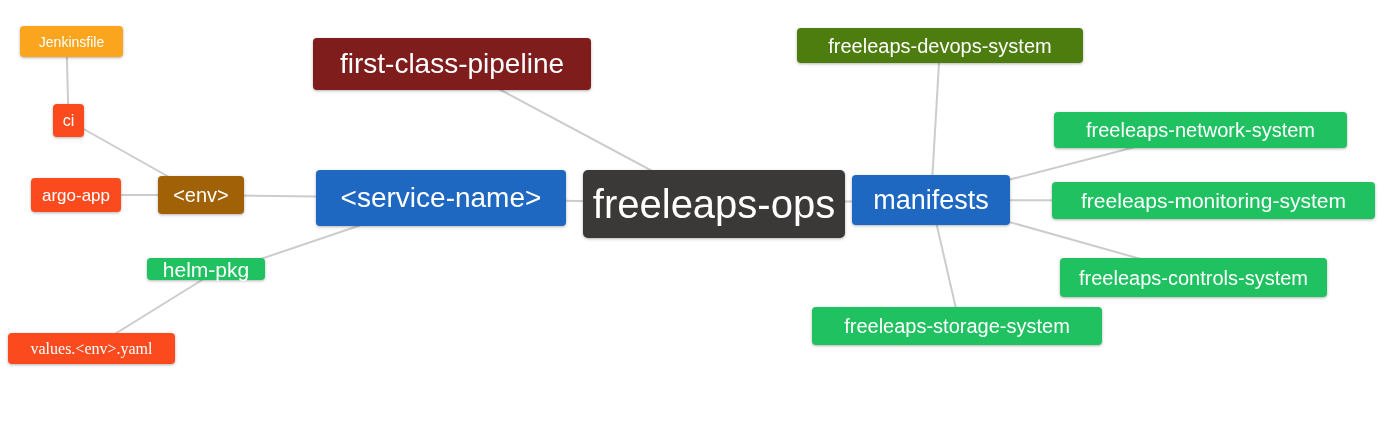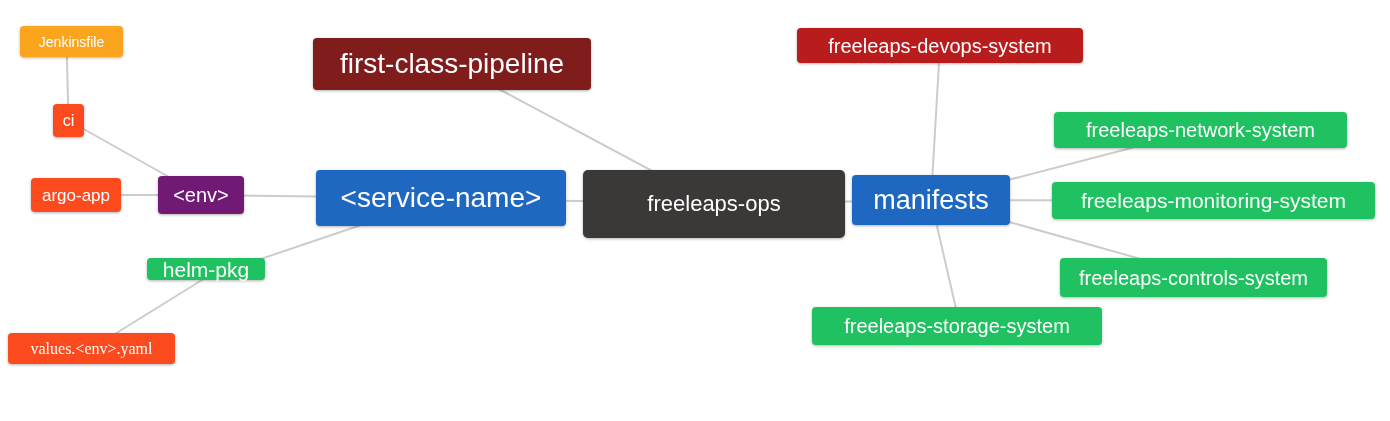--- a/index.html
+++ b/index.html
@@ -36,21 +36,21 @@
   }
   
   #n-jenkinsfile          { left: 20px;   top: 26px;  width: 103px;  height: 31px; font-size: 14px; }
   #n-ci                   { left: 53px;   top: 104px; width: 31px;  height: 33px; font-size: 16px; }
   #n-argo-app             { left: 31px;   top: 178px; width: 90px;  height: 34px; font-size: 17px; }
   #n-env                  { left: 158px;  top: 176px; width: 86px;  height: 38px; font-size: 20px; }
   #n-helm-pkg             { left: 147px;  top: 258px; width: 118px; height: 22px; font-size: 21px; }
   #n-values-env-yaml      { left: 8px;    top: 333px; width: 167px; height: 31px; font-size: 16px; font-family: Liberation Serif, serif; }
   #n-first-class-pipeline { left: 313px;  top: 38px;  width: 278px; height: 52px; font-size: 28px; }
   #n-service-name         { left: 316px;  top: 170px; width: 250px; height: 56px; font-size: 28px; }
-  #n-freeleaps-ops        { left: 583px;  top: 170px; width: 262px; height: 68px; font-size: 22px; border-radius: 5px; }
+  #n-freeleaps-ops        { left: 583px;  top: 170px; width: 262px; height: 68px; font-size: 40px; border-radius: 5px; }
   #n-manifests            { left: 852px;  top: 175px; width: 158px; height: 50px; font-size: 27px; }
   #n-devops-system        { left: 797px;  top: 28px;  width: 286px; height: 35px; font-size: 20px; }
   #n-network-system       { left: 1054px; top: 112px; width: 293px; height: 36px; font-size: 20px; }
   #n-monitoring-system    { left: 1052px; top: 182px; width: 323px; height: 37px; font-size: 21px; }
   #n-controls-system      { left: 1060px; top: 258px; width: 267px; height: 39px; font-size: 20px; }
   #n-storage-system       { left: 812px;  top: 307px; width: 290px; height: 38px; font-size: 20px; }
 </style>
 </head>
 <body>
 
@@ -68,25 +68,25 @@
       <line x1="931" y1="200" x2="940" y2="45.5" stroke="#cccccc" stroke-width="2"></line>
       <line x1="931" y1="200" x2="1200.5" y2="130" stroke="#cccccc" stroke-width="2"></line>
       <line x1="931" y1="200" x2="1213.5" y2="200.5" stroke="#cccccc" stroke-width="2"></line>
       <line x1="931" y1="200" x2="1206.5" y2="277.5" stroke="#cccccc" stroke-width="2"></line>
       <line x1="931" y1="200" x2="960" y2="326" stroke="#cccccc" stroke-width="2"></line>
     </svg>
 
   <div class="node" id="n-jenkinsfile" style="background: rgb(251, 165, 30); color: rgb(255, 255, 255);">Jenkinsfile</div>
   <div class="node" id="n-ci" style="background: rgb(251, 75, 30); color: rgb(255, 255, 255);">ci</div>
   <div class="node" id="n-argo-app" style="background: rgb(251, 75, 30); color: rgb(255, 255, 255);">argo-app</div>
-  <div class="node" id="n-env" style="background: #701a75; color: rgb(255, 255, 255);">&lt;env&gt;</div>
+  <div class="node" id="n-env" style="background: #a16207; color: rgb(255, 255, 255);">&lt;env&gt;</div>
   <div class="node" id="n-helm-pkg" style="background: rgb(32, 193, 97); color: rgb(255, 255, 255);">helm-pkg</div>
   <div class="node" id="n-values-env-yaml" style="background: rgb(251, 75, 30); color: rgb(255, 255, 255);">values.&lt;env&gt;.yaml</div>
   <div class="node" id="n-first-class-pipeline" style="background: #7f1d1d; color: rgb(255, 255, 255);">first-class-pipeline</div>
   <div class="node" id="n-service-name" style="background: rgb(31, 104, 193); color: rgb(255, 255, 255);">&lt;service-name&gt;</div>
   <div class="node" id="n-freeleaps-ops" style="background: rgb(59, 56, 56); color: rgb(255, 255, 255);">freeleaps-ops</div>
   <div class="node" id="n-manifests" style="background: rgb(31, 104, 193); color: rgb(255, 255, 255);">manifests</div>
-  <div class="node" id="n-devops-system" style="background: #b91c1c; color: rgb(255, 255, 255);">freeleaps-devops-system</div>
+  <div class="node" id="n-devops-system" style="background: #4d7c0f; color: rgb(255, 255, 255);">freeleaps-devops-system</div>
   <div class="node" id="n-network-system" style="background: rgb(32, 193, 97); color: rgb(255, 255, 255);">freeleaps-network-system</div>
   <div class="node" id="n-monitoring-system" style="background: rgb(32, 193, 97); color: rgb(255, 255, 255);">freeleaps-monitoring-system</div>
   <div class="node" id="n-controls-system" style="background: rgb(32, 193, 97); color: rgb(255, 255, 255);">freeleaps-controls-system</div>
   <div class="node" id="n-storage-system" style="background: rgb(32, 193, 97); color: rgb(255, 255, 255);">freeleaps-storage-system</div>
 </div>
 
 </body></html>

